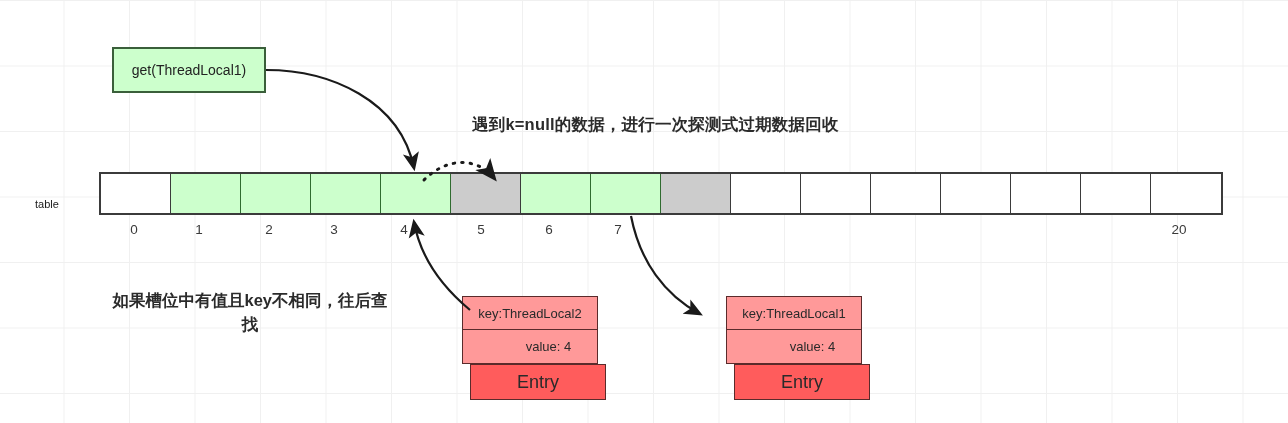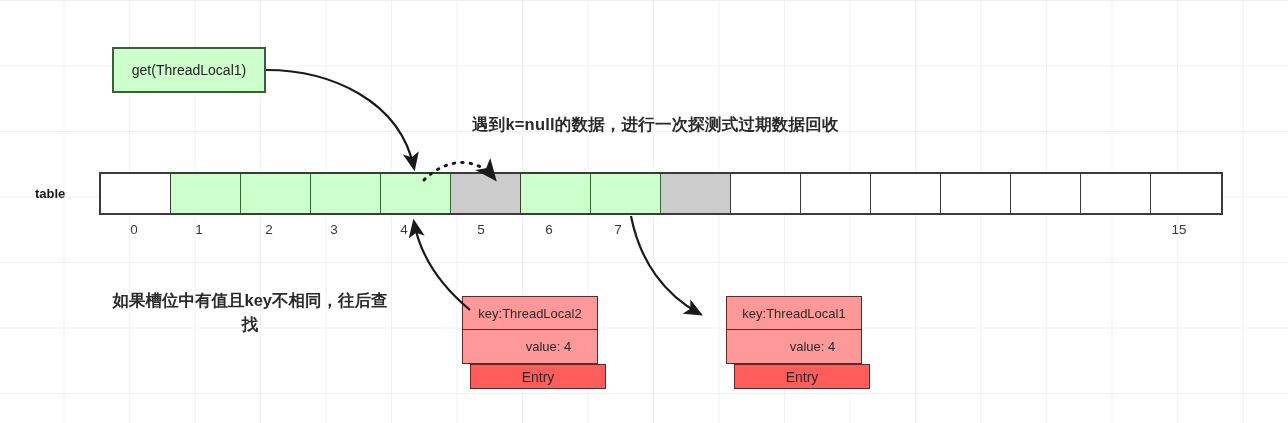--- a/index.html
+++ b/index.html
@@ -58,23 +58,23 @@
     left: 110px;
     top: 289px;
     width: 280px;
     font-size: 16.5px;
   }
 
   
   #table-label {
     position: absolute;
     left: 35px;
-    top: 186px;
-    font-size: 13px;
-    font-weight: bold;
+    top: 198px;
+    font-size: 11px;
+    font-weight: normal;
     color: #1a1a1a;
   }
   #table-row {
     position: absolute;
     left: 99px;
     top: 172px;
     height: 43px;
     display: flex;
     border: 2px solid #3b3b3b;
     box-sizing: border-box;
@@ -116,28 +116,28 @@
     align-items: center;
     justify-content: center;
     font-size: 13px;
     color: #2a2a2a;
   }
   .entry .value { border-top: none; padding-left: 37px; }
   .entry .tag {
     position: relative;
     left: 8px;
     width: 136px;
-    height: 25px;
+    height: 36px;
     background: #ff5c5c;
     border: 1.8px solid #5a2b2b;
     box-sizing: border-box;
     display: flex;
     align-items: center;
     justify-content: center;
-    font-size: 14px;
+    font-size: 18px;
     color: #2a2a2a;
   }
   #entry-1 { left: 462px; top: 296px; }
   #entry-2 { left: 698px; top: 296px; margin-left: 28px; }
 
   
   #arrows {
     position: absolute;
     left: 0;
     top: 0;
@@ -179,21 +179,21 @@
   </div>
 
   <div class="idx" style="left:99px">0</div>
   <div class="idx" style="left:164px">1</div>
   <div class="idx" style="left:234px">2</div>
   <div class="idx" style="left:299px">3</div>
   <div class="idx" style="left:369px">4</div>
   <div class="idx" style="left:446px">5</div>
   <div class="idx" style="left:514px">6</div>
   <div class="idx" style="left:583px">7</div>
-  <div class="idx" style="left:1144px">15</div>
+  <div class="idx" style="left:1144px">20</div>
 
   <div class="entry" id="entry-1">
     <div class="key">key:ThreadLocal2</div>
     <div class="value">value: 4</div>
     <div class="tag">Entry</div>
   </div>
 
   <div class="entry" id="entry-2">
     <div class="key">key:ThreadLocal1</div>
     <div class="value">value: 4</div>

